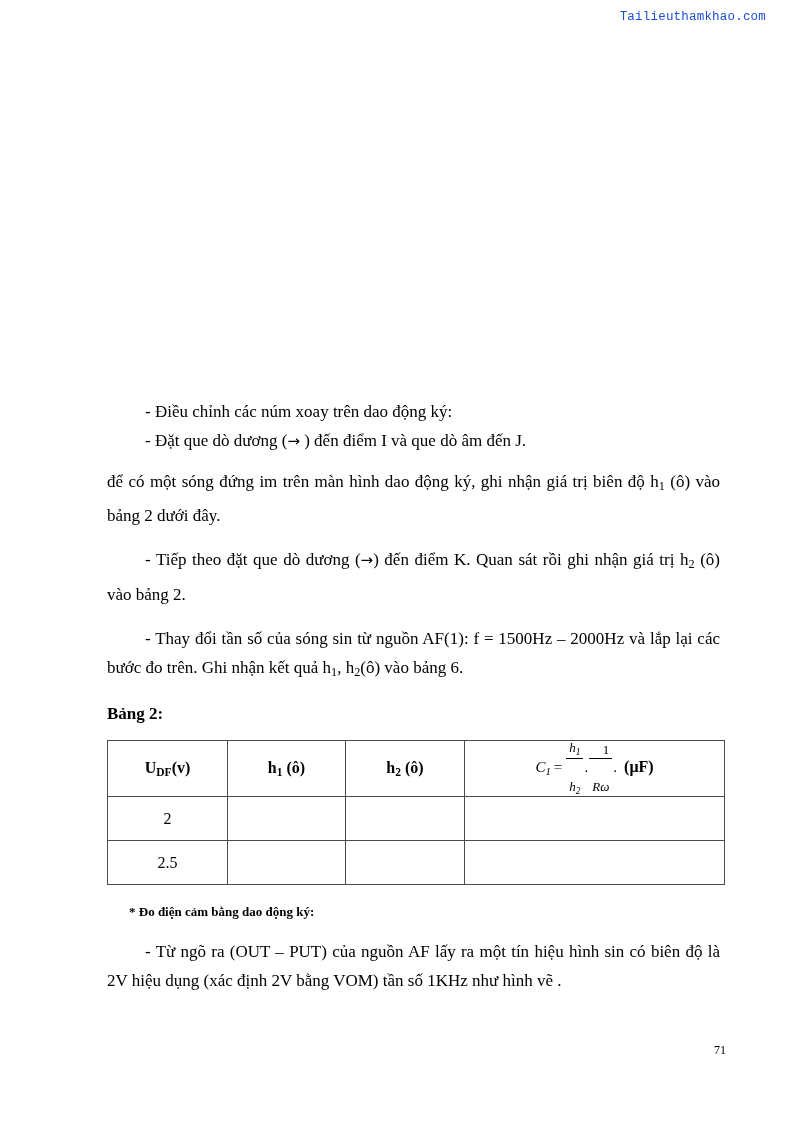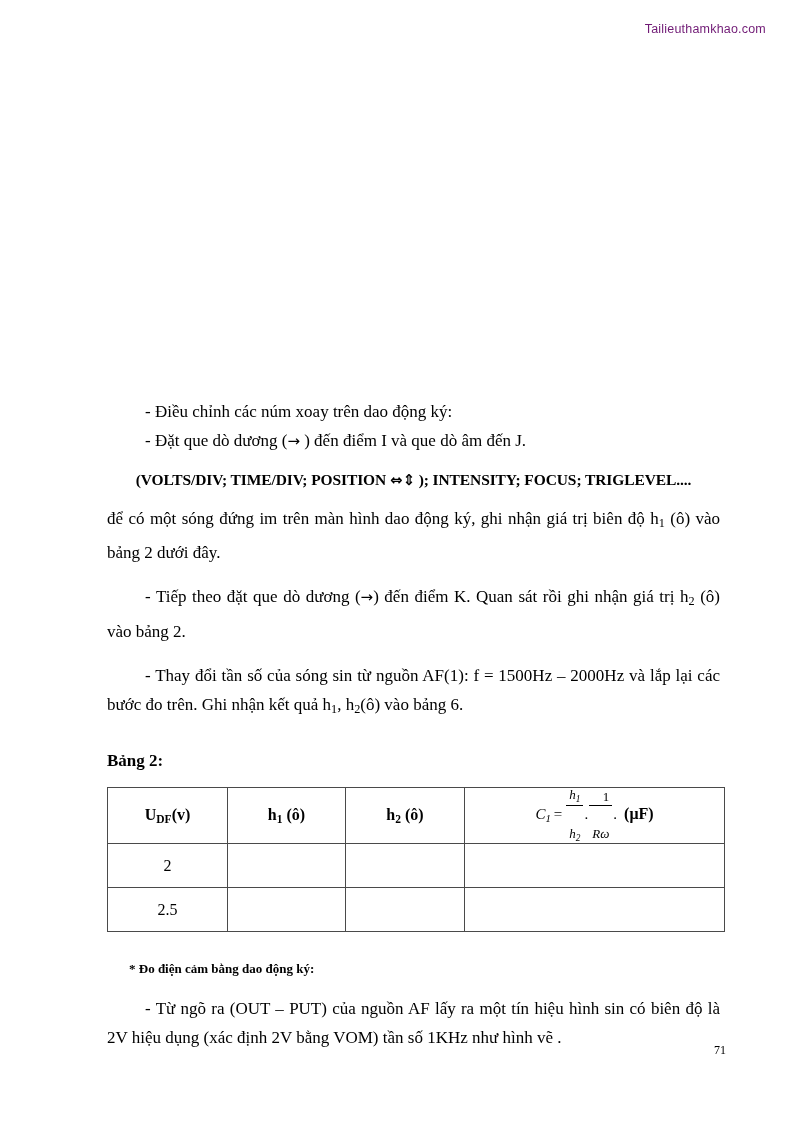--- a/index.html
+++ b/index.html
@@ -12,25 +12,25 @@
     width: 794px;
     height: 1123px;
     background: #ffffff;
     font-family: "Liberation Serif", "DejaVu Serif", serif;
     color: #000000;
     overflow: hidden;
     box-sizing: border-box;
   }
   .watermark {
     position: absolute;
-    top: 22px;
+    top: 10px;
     right: 28px;
-    font-family: Liberation Sans, sans-serif;
+    font-family: Liberation Mono, monospace;
     font-size: 12.5px;
-    color: #701a75;
+    color: #1d4ed8;
     letter-spacing: 0.2px;
     white-space: nowrap;
   }
   .content {
     position: absolute;
     left: 107px;
     top: 386px;
     width: 613px;
   }
   p {
@@ -38,21 +38,21 @@
     font-size: 17px;
     line-height: 29px;
     text-align: justify;
     text-justify: inter-word;
   }
   .bullet {
     text-indent: 38px;
   }
   .gap-sm { margin-top: 11px; }
   .gap-md { margin-top: 15px; }
-  .gap-lg { margin-top: 22px; font-family: Liberation Serif, serif; }
+  .gap-lg { margin-top: 12px; font-family: Liberation Serif, serif; }
   .centerbold {
     text-align: center;
     font-weight: bold;
     font-size: 15.5px;
     line-height: 26px;
     text-indent: 0;
     letter-spacing: -0.1px;
   }
   .bold-label {
     font-weight: bold;
@@ -133,21 +133,20 @@
 <div class="page">
 
   <div class="watermark">Tailieuthamkhao.com</div>
 
   <div class="content">
 
     <p class="bullet gap-sm">-  Điều chỉnh các núm xoay trên dao động ký:</p>
 
     <p class="bullet"><span>-  Đặt que dò dương (</span><span class="arrow">→</span><span> ) đến điểm I và que dò âm đến J.</span></p>
 
-    <p class="centerbold gap-sm"><span>(VOLTS/DIV; TIME/DIV; POSITION </span><span class="arrow-bold">⇔</span><span class="arrow-bold">⇕</span><span> ); INTENSITY; FOCUS; TRIGLEVEL....</span></p>
 
     <p class="gap-sm"><span>để có một sóng đứng im trên màn hình dao động ký, ghi nhận giá trị biên độ h</span><sub>1</sub><span> (ô) vào bảng 2 dưới đây.</span></p>
 
 
     <p class="bullet gap-md"><span>-  Tiếp theo đặt que dò dương (</span><span class="arrow">→</span><span>) đến điểm K. Quan sát rồi ghi nhận giá trị h</span><sub>2</sub><span> (ô) vào bảng 2.</span></p>
 
     <p class="bullet gap-md"><span>-  Thay đổi tần số của sóng sin từ nguồn AF(1): f = 1500Hz – 2000Hz và lắp lại các bước đo trên. Ghi nhận kết quả h</span><sub>1</sub><span>, h</span><sub>2</sub><span>(ô) vào bảng 6.</span></p>
 
     <p class="bold-label gap-lg">Bảng 2:</p>
 

